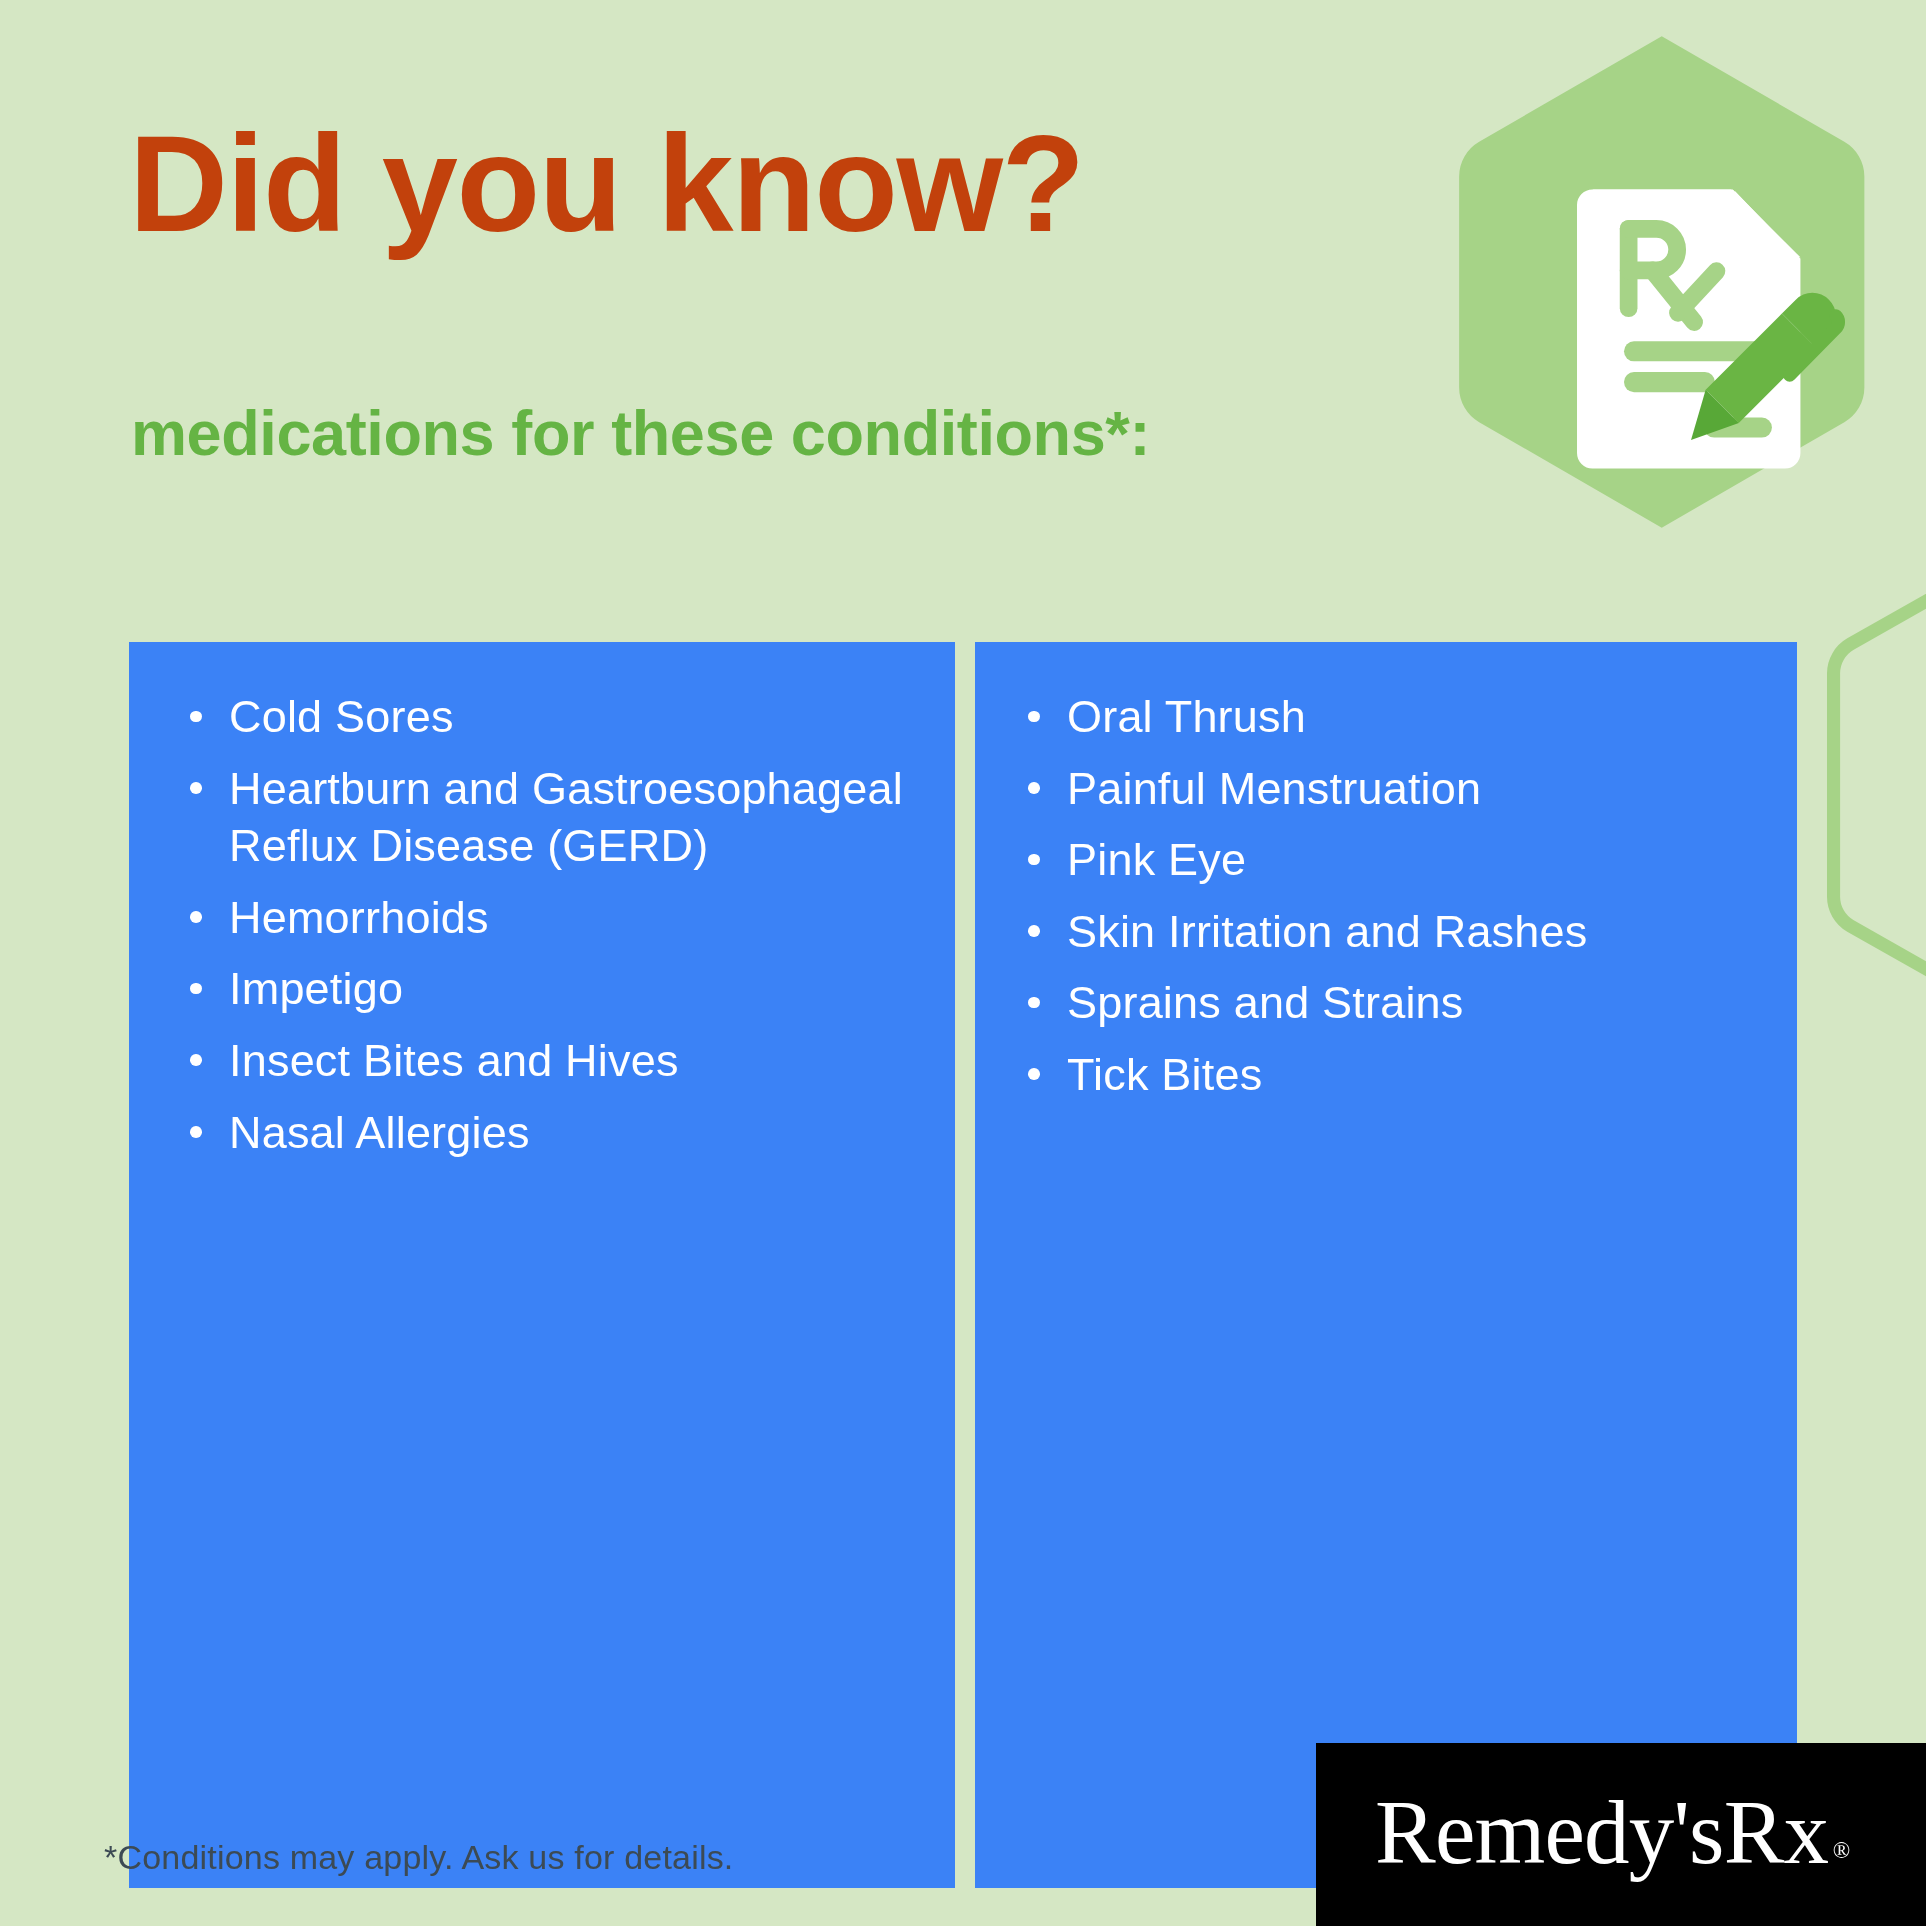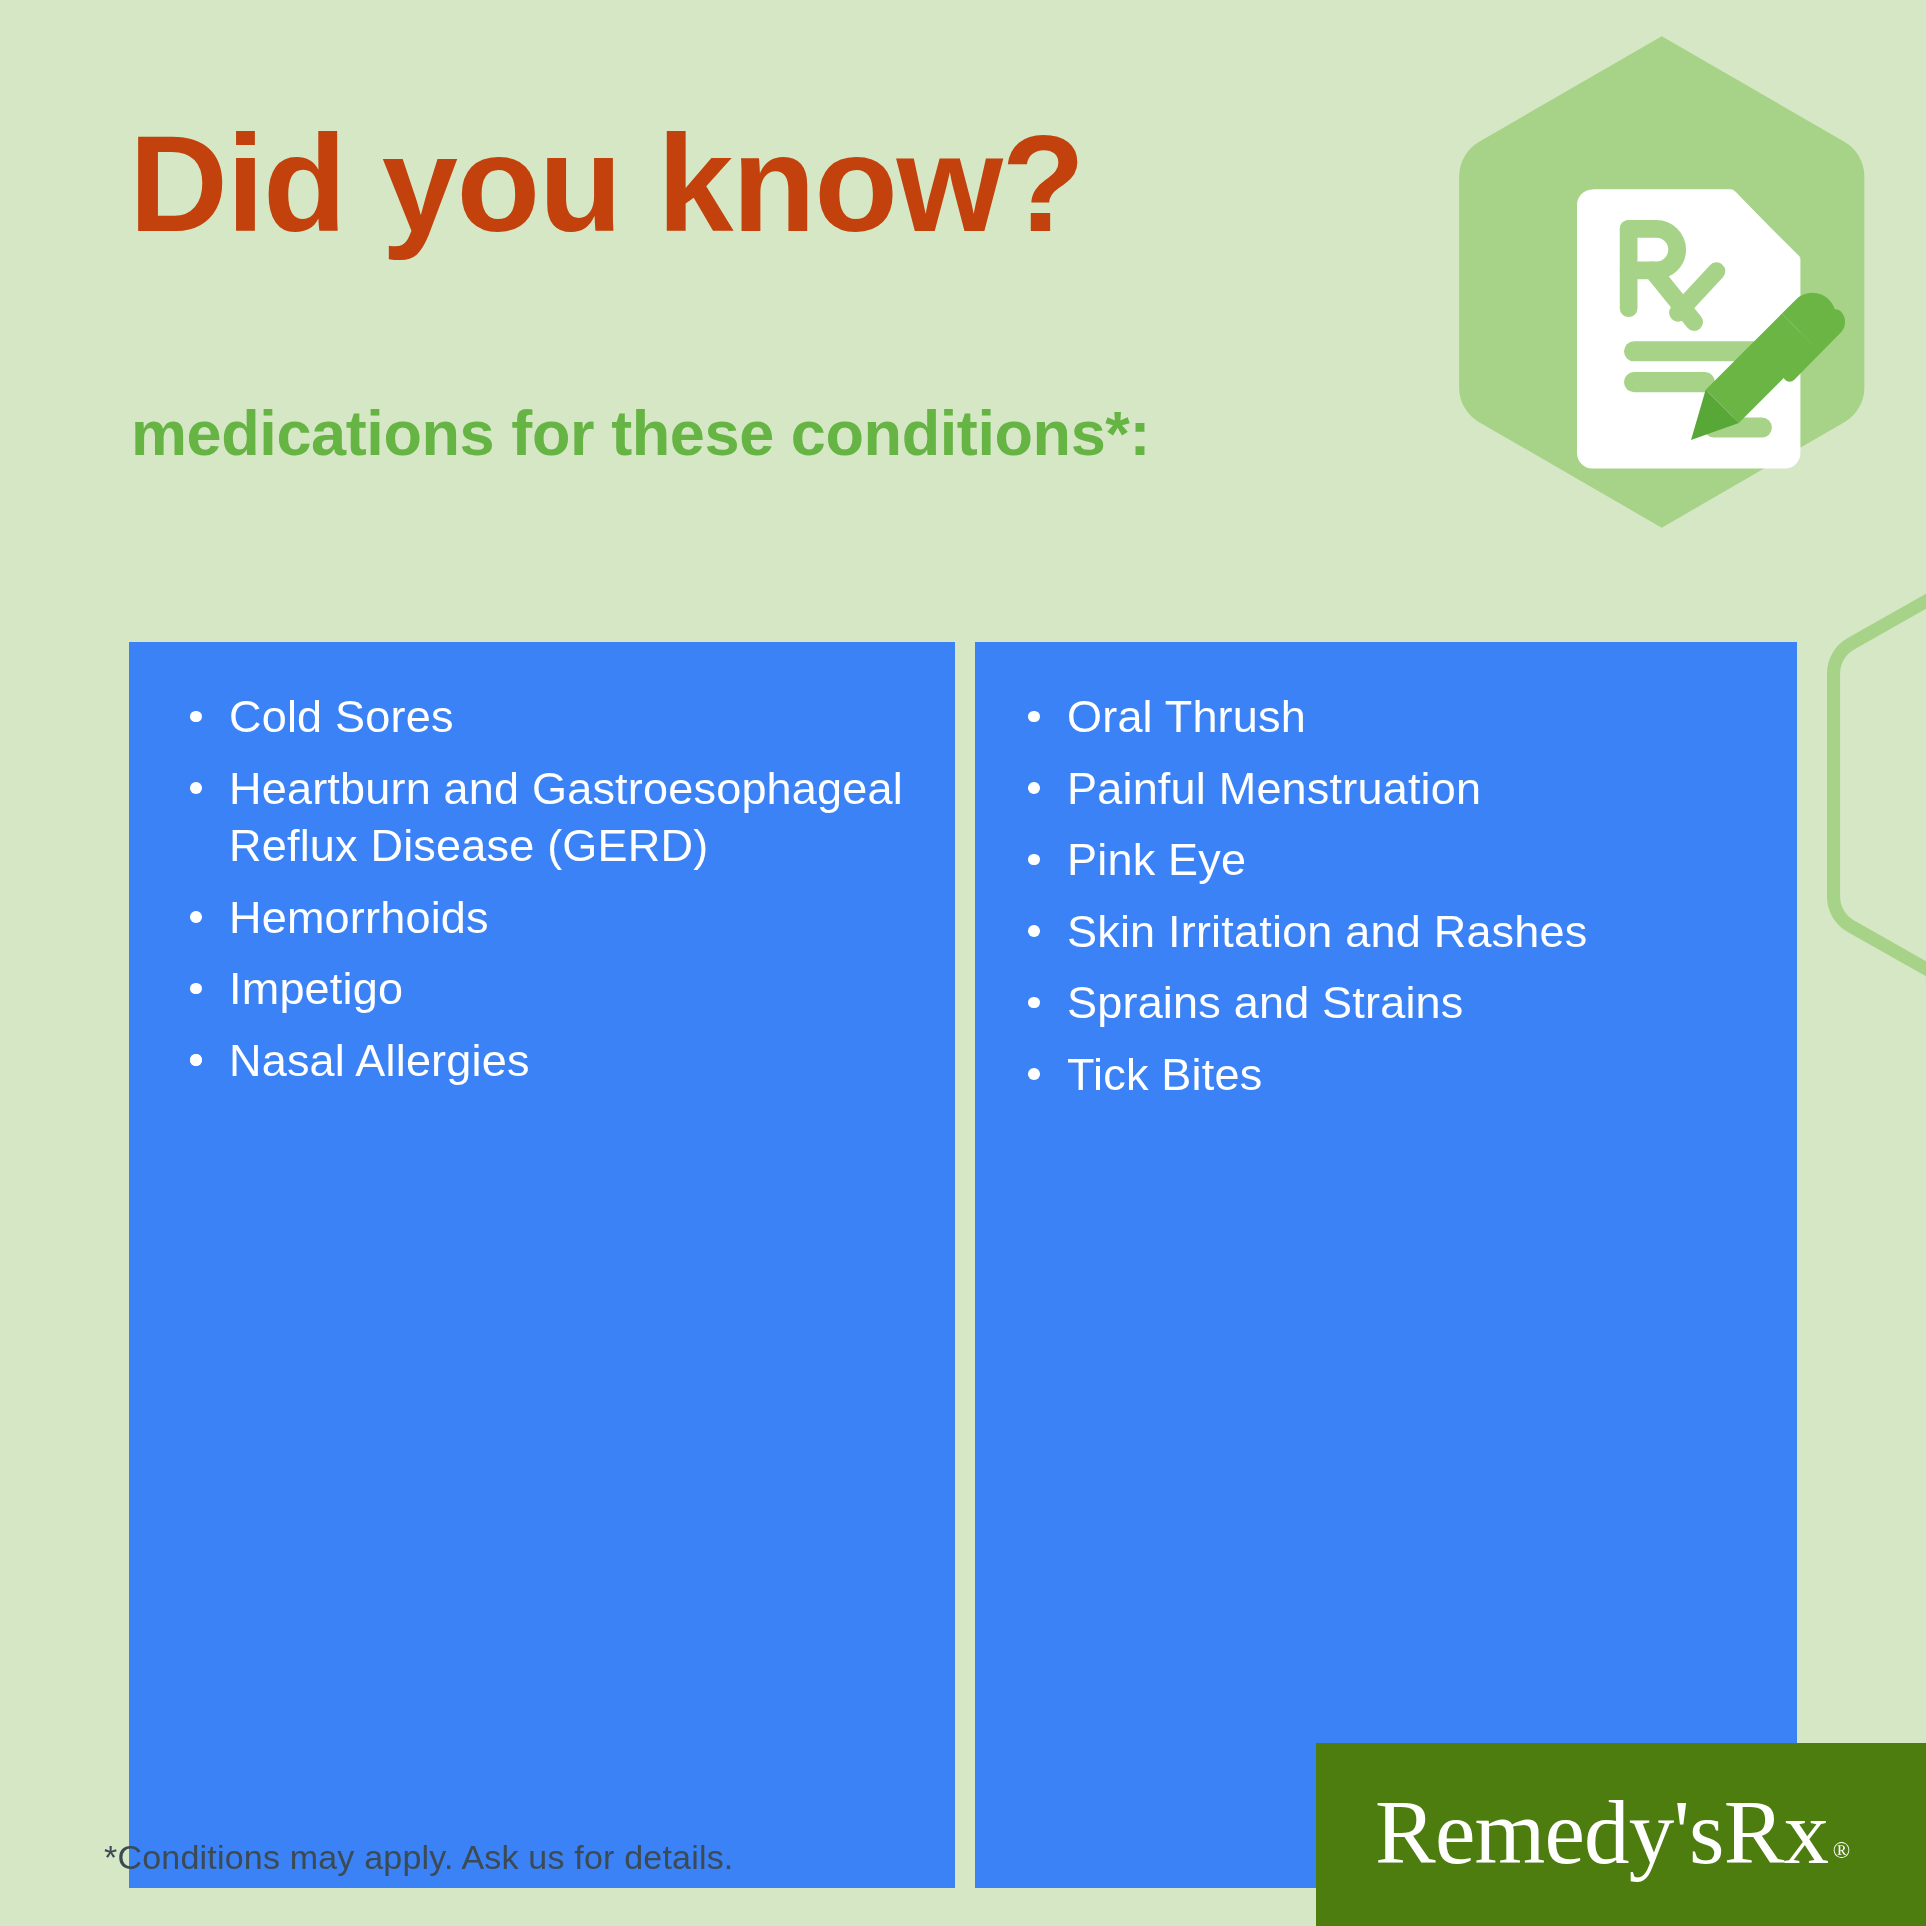--- a/index.html
+++ b/index.html
@@ -107,21 +107,21 @@
     white-space: nowrap;
   }
 
   
   .logo-box {
     position: absolute;
     left: 1316px;
     top: 1743px;
     width: 610px;
     height: 183px;
-    background: #4d7c0f;
+    background: #000000;
     overflow: hidden;
   }
   .logo-text {
     position: absolute;
     left: 59px;
     top: 50%;
     transform: translateY(-52%);
     font-family: "Liberation Serif", serif;
     font-size: 91px;
     color: #ffffff;
@@ -208,20 +208,21 @@
       <li>
         <span class="bullet"></span>
         <span>Hemorrhoids</span>
       </li>
       <li>
         <span class="bullet"></span>
         <span>Impetigo</span>
       </li>
       <li>
         <span class="bullet"></span>
+        <span>Insect Bites and Hives</span>
       </li>
       <li>
         <span class="bullet"></span>
         <span>Nasal Allergies</span>
       </li>
     </ul>
   </div>
 
   <div class="panel panel-right">
     <ul class="cond-list">

